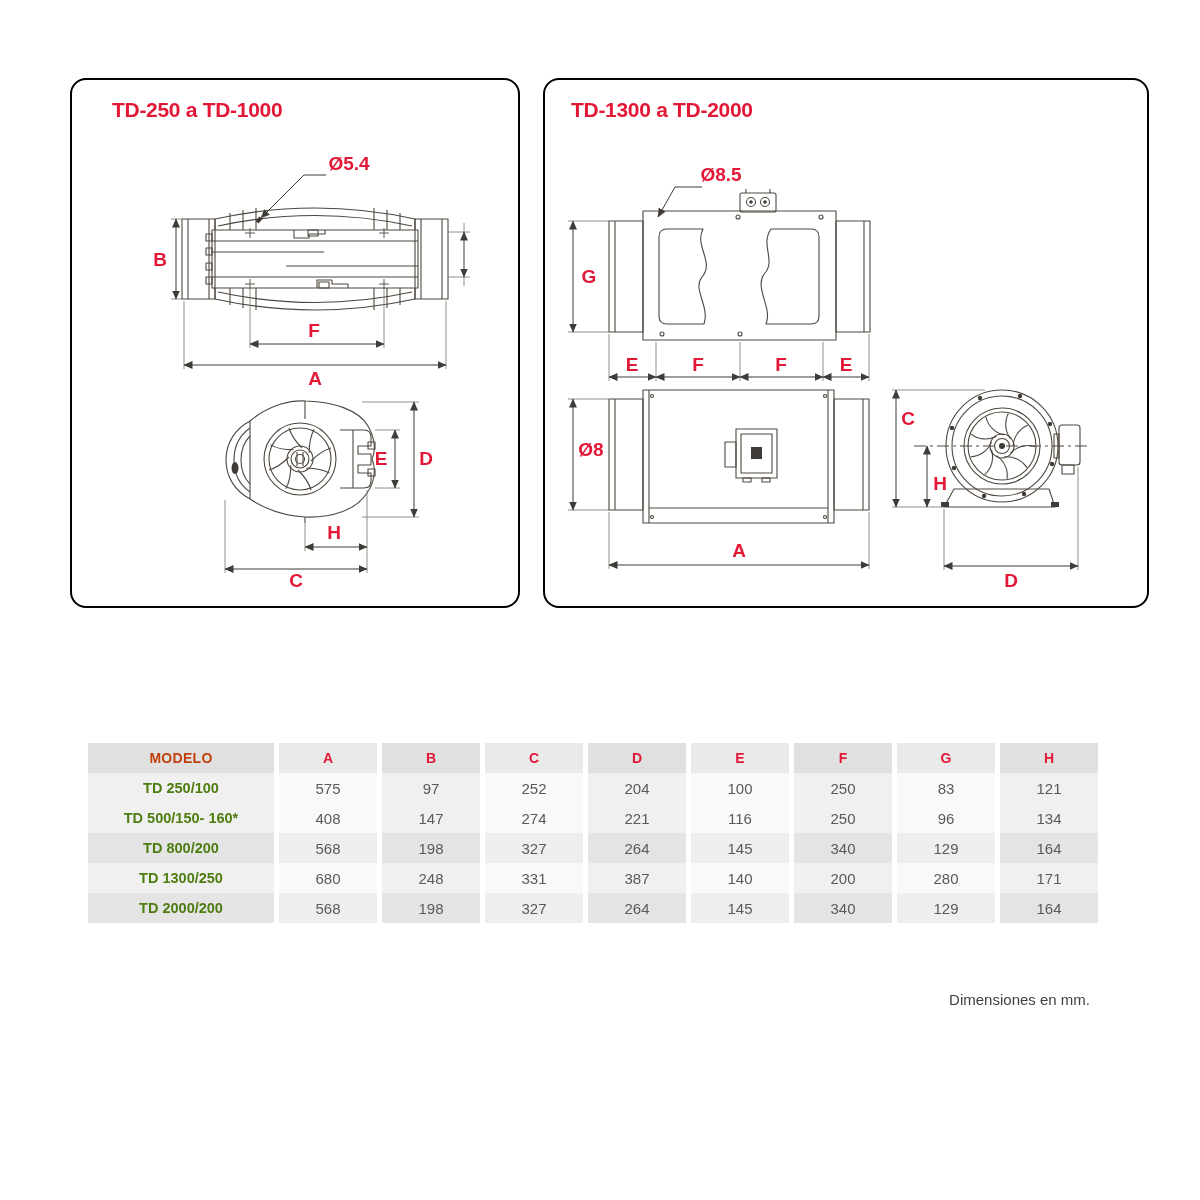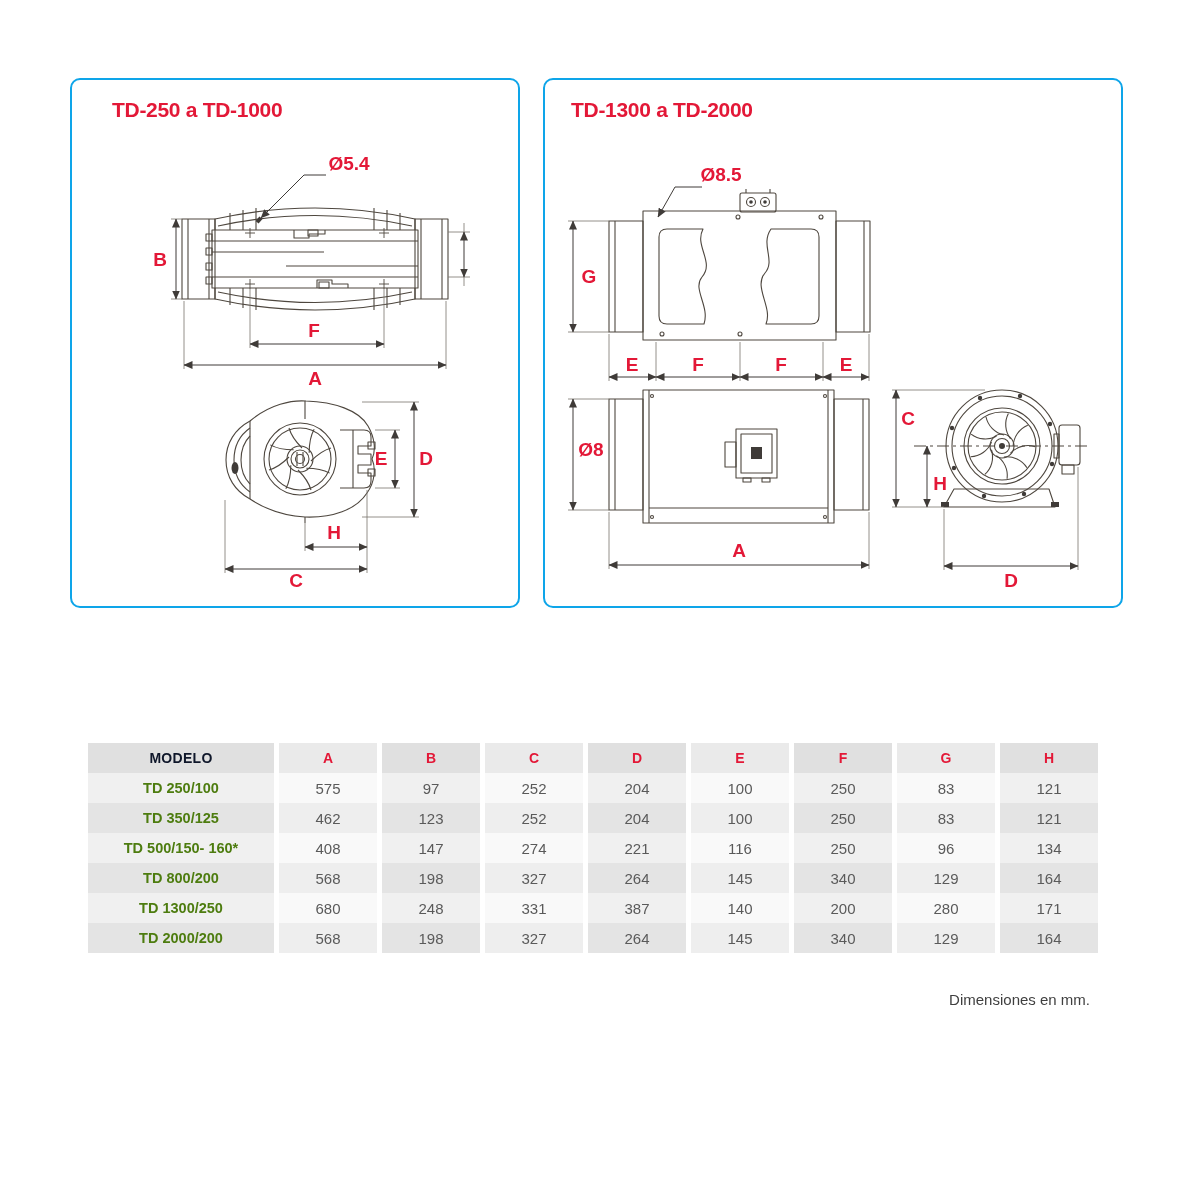--- a/index.html
+++ b/index.html
@@ -1,32 +1,32 @@
 <!DOCTYPE html>
 <html><head>
 <meta charset="utf-8">
 <style>
   html,body{margin:0;padding:0;}
   body{width:1200px;height:1200px;background:#ffffff;position:relative;
        font-family:"Liberation Sans",sans-serif;overflow:hidden;}
-  .panel{position:absolute;border:2px solid #0ea5e9;border-radius:10px;background:#fff;}
+  .panel{position:absolute;border:2px solid #000000;border-radius:16px;background:#fff;}
   #panel-left{left:70px;top:78px;width:446px;height:526px;}
-  #panel-right{left:543px;top:78px;width:576px;height:526px;}
+  #panel-right{left:543px;top:78px;width:576px;height:526px;padding-left:26px;}
   .panel-title{position:absolute;top:18px;font-size:21px;font-weight:bold;color:#e31837;
                letter-spacing:-0.3px;white-space:nowrap;}
   #panel-left .panel-title{left:40px;}
   #panel-right .panel-title{left:26px;}
   svg.drawing{position:absolute;left:0;top:0;}
   .dim{fill:#e31837;font-family:"Liberation Sans",sans-serif;font-size:19px;font-weight:bold;text-anchor:middle;}
   
   #dims-table{position:absolute;left:83px;top:743px;width:1020px;
               border-collapse:separate;border-spacing:5px 0;table-layout:fixed;}
   #dims-table th,#dims-table td{height:30px;text-align:center;vertical-align:middle;padding:0;}
   #dims-table th{font-size:14px;font-weight:bold;color:#e31837;}
-  #dims-table th.modelo{color:#0f172a;letter-spacing:0.3px;}
+  #dims-table th.modelo{color:#c2410c;letter-spacing:0.3px;}
   #dims-table td{font-size:15px;color:#5a5a5a;}
   #dims-table td.model{font-weight:bold;color:#4d7c0f;font-size:14.5px;}
   tr.hdr th:nth-child(odd){background:#e0e0e0;}
   tr.hdr th:nth-child(even){background:#eaeaea;}
   tr.r-light td:nth-child(odd){background:#f0f0f0;}
   tr.r-light td:nth-child(even){background:#f9f9f9;}
   tr.r-dark td:nth-child(odd){background:#e4e4e4;}
   tr.r-dark td:nth-child(even){background:#eeeeee;}
   #footnote{position:absolute;right:110px;top:991px;font-size:15px;color:#3f3f3f;}
 </style>
@@ -325,31 +325,20 @@
     <td class="model">TD 250/100</td>
     <td>575</td>
     <td>97</td>
     <td>252</td>
     <td>204</td>
     <td>100</td>
     <td>250</td>
     <td>83</td>
     <td>121</td>
   </tr>
-  <tr class="r-dark">
-    <td class="model">TD 350/125</td>
-    <td>462</td>
-    <td>123</td>
-    <td>252</td>
-    <td>204</td>
-    <td>100</td>
-    <td>250</td>
-    <td>83</td>
-    <td>121</td>
-  </tr>
   <tr class="r-light">
     <td class="model">TD 500/150- 160*</td>
     <td>408</td>
     <td>147</td>
     <td>274</td>
     <td>221</td>
     <td>116</td>
     <td>250</td>
     <td>96</td>
     <td>134</td>

